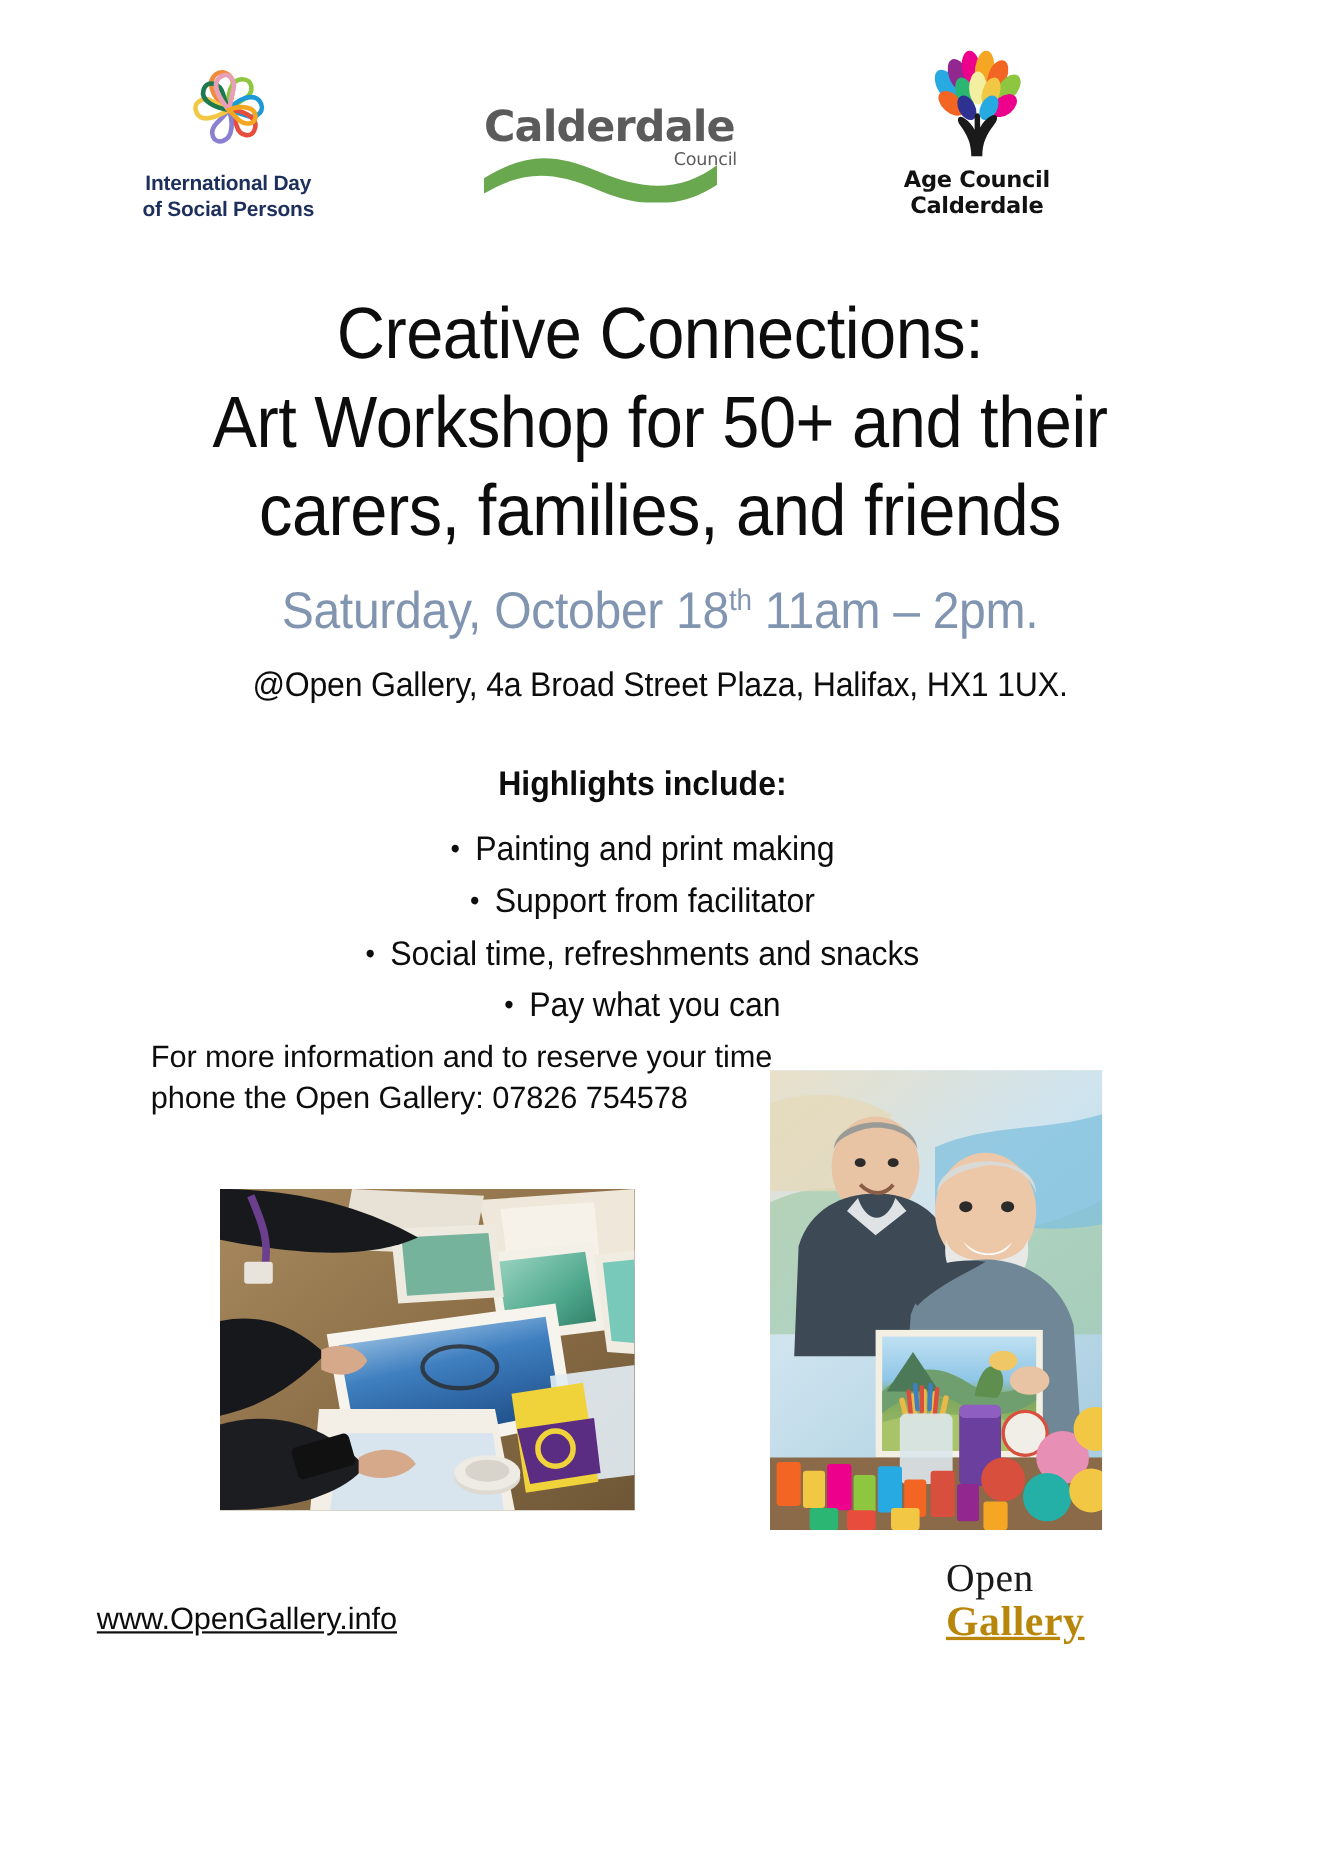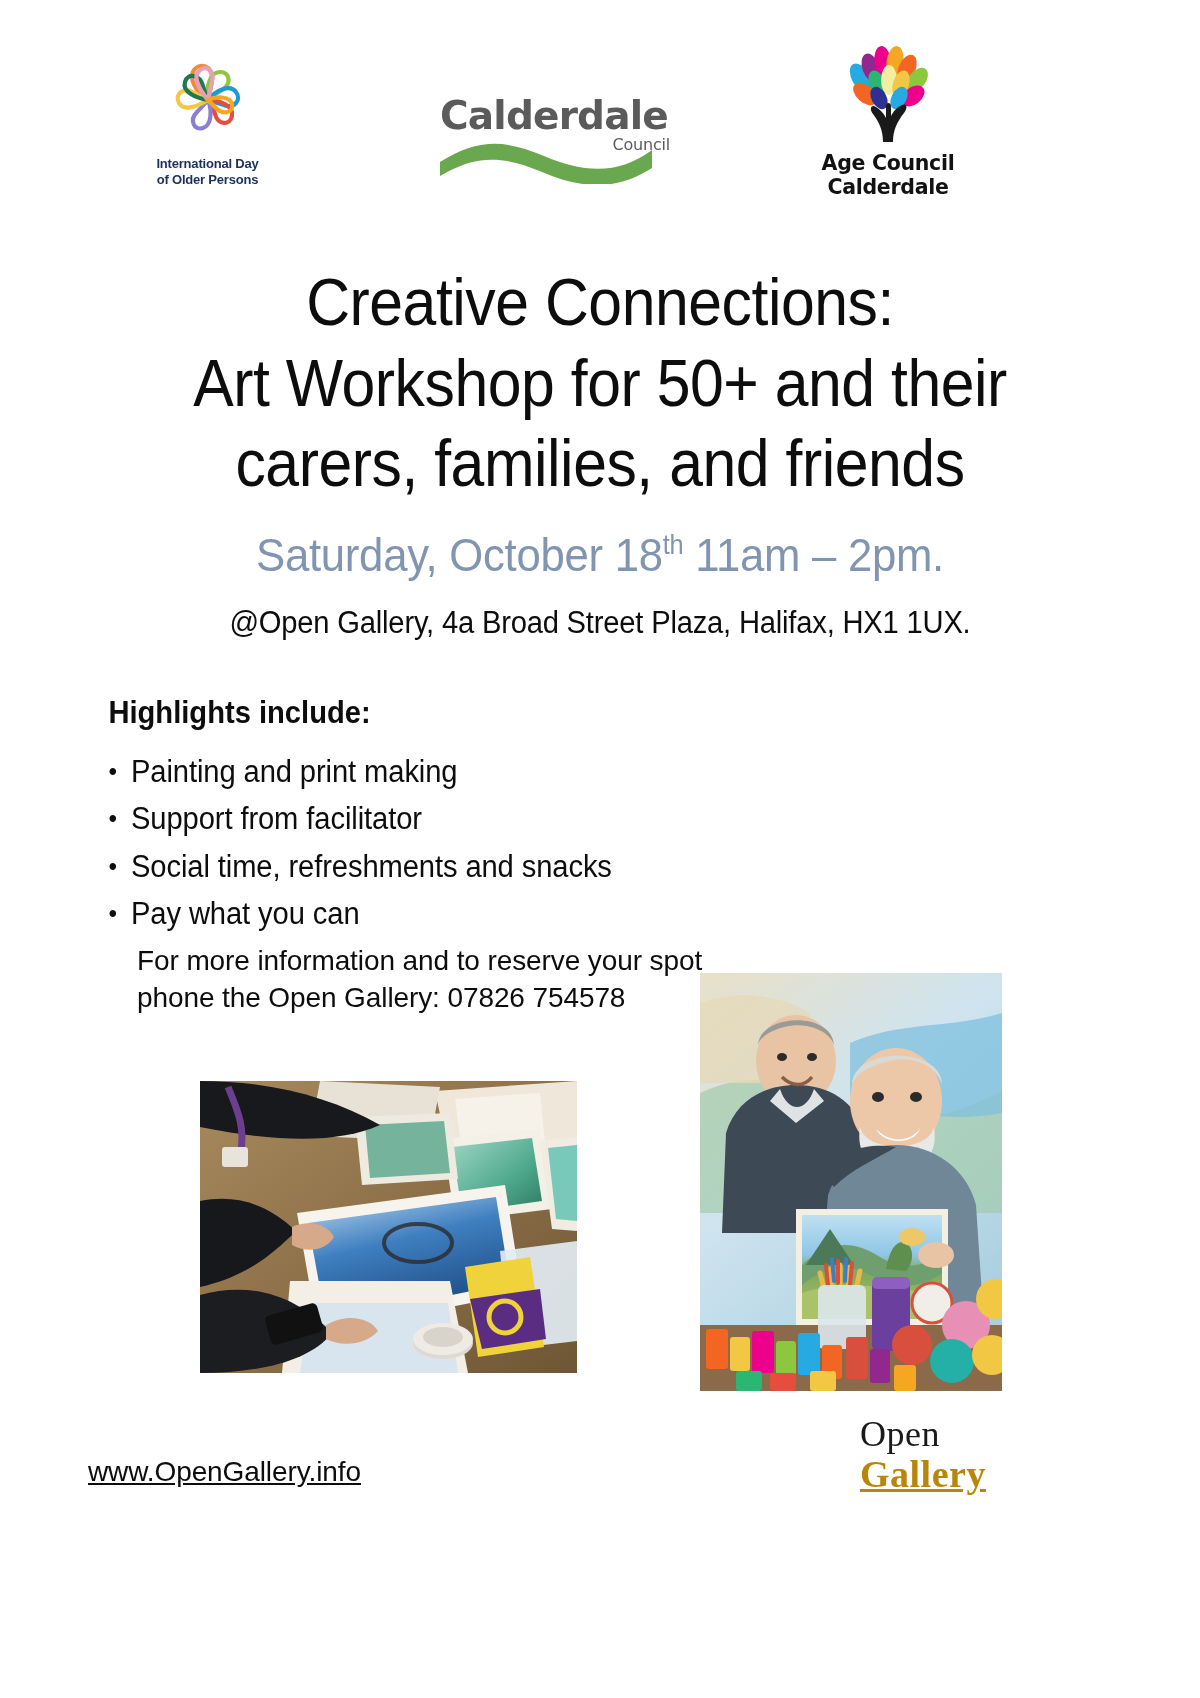--- a/index.html
+++ b/index.html
@@ -36,21 +36,21 @@
   }
   .idop-mark {
     position: relative;
     width: 100px;
     height: 96px;
     margin: 0 auto 8px auto;
   }
   .idop-mark svg { display: block; }
   .idop-text {
     font-family: "Liberation Sans", sans-serif;
-    font-size: 13px;
+    font-size: 19px;
     font-weight: bold;
     line-height: 1.22;
     color: #1d2f5c;
     letter-spacing: -0.2px;
   }
 
   
   .calderdale {
     position: absolute;
     left: 440px;
@@ -153,22 +153,23 @@
     color: #0d0d0d;
     letter-spacing: -0.2px;
     transform: scaleX(0.94);
     transform-origin: center top;
   }
 
   
   .highlights {
     position: absolute;
     top: 695px;
-    left: 76px;
+    left: 44px;
     width: 1080px;
+    text-align: center;
   }
   .highlights-head {
     font-family: "Liberation Sans Narrow", "Liberation Sans", sans-serif;
     font-size: 31px;
     font-weight: bold;
     color: #0d0d0d;
     margin-bottom: 17px;
     transform: scaleX(0.94);
   }
   .hl-list { list-style: none; }
@@ -276,21 +277,21 @@
             <path d="M50 48 C62 48 76 54 74 64 C72 74 60 73 57 62 C54 53 51 49 50 48Z" stroke="#e84c3d"></path>
             <path d="M50 48 C54 58 54 73 45 76 C36 79 31 68 39 60 C46 53 49 49 50 48Z" stroke="#8a7fd1"></path>
             <path d="M50 48 C40 54 26 60 21 51 C16 42 26 35 35 40 C44 45 48 47 50 48Z" stroke="#f2c744"></path>
             <path d="M50 48 C38 46 24 40 27 30 C30 20 42 23 45 34 C48 44 49 47 50 48Z" stroke="#1d7a4f"></path>
             <path d="M50 48 C42 38 34 26 41 19 C48 12 57 19 54 30 C51 41 51 46 50 48Z" stroke="#e8a0b8"></path>
             <path d="M50 48 C58 44 72 44 74 52 C76 61 65 63 58 56 C52 50 51 49 50 48Z" stroke="#f5a623"></path>
           </g>
         </svg>
       </div>
       <div class="idop-text">International Day</div>
-      <div class="idop-text">of Older Persons</div>
+      <div class="idop-text">of Social Persons</div>
     </div>
 
     <div class="calderdale">
       <div class="cald-name">Calderdale</div>
       <div class="cald-sub">Council</div>
       <svg class="cald-swoosh" viewBox="0 0 212 50" aria-hidden="true">
         <path d="M0 28 C36 6 62 4 104 22 C146 40 180 40 212 16 L212 34 C178 56 144 56 102 38 C60 20 34 22 0 42 Z" fill="#6aa84f"></path>
       </svg>
     </div>
 
@@ -334,21 +335,21 @@
     <div class="highlights-head">Highlights include:</div>
     <ul class="hl-list">
       <li class="hl-item"><span class="hl-bullet">•</span><span>Painting and print making</span></li>
       <li class="hl-item"><span class="hl-bullet">•</span><span>Support from facilitator</span></li>
       <li class="hl-item"><span class="hl-bullet">•</span><span>Social time, refreshments and snacks</span></li>
       <li class="hl-item"><span class="hl-bullet">•</span><span>Pay what you can</span></li>
     </ul>
   </div>
 
   <div class="contact">
-    <div>For more information and to reserve your spot</div>
+    <div>For more information and to reserve your time</div>
     <div>phone the Open Gallery: 07826 754578</div>
   </div>
 
   <div class="photo-left">
     <svg class="photo-svg" viewBox="0 0 377 292" preserveAspectRatio="none" aria-hidden="true">
       <defs>
         <linearGradient id="wood" x1="0" y1="0" x2="1" y2="1">
           <stop offset="0%" stop-color="#a98a5f"></stop>
           <stop offset="50%" stop-color="#8d7048"></stop>
           <stop offset="100%" stop-color="#6e5636"></stop>

